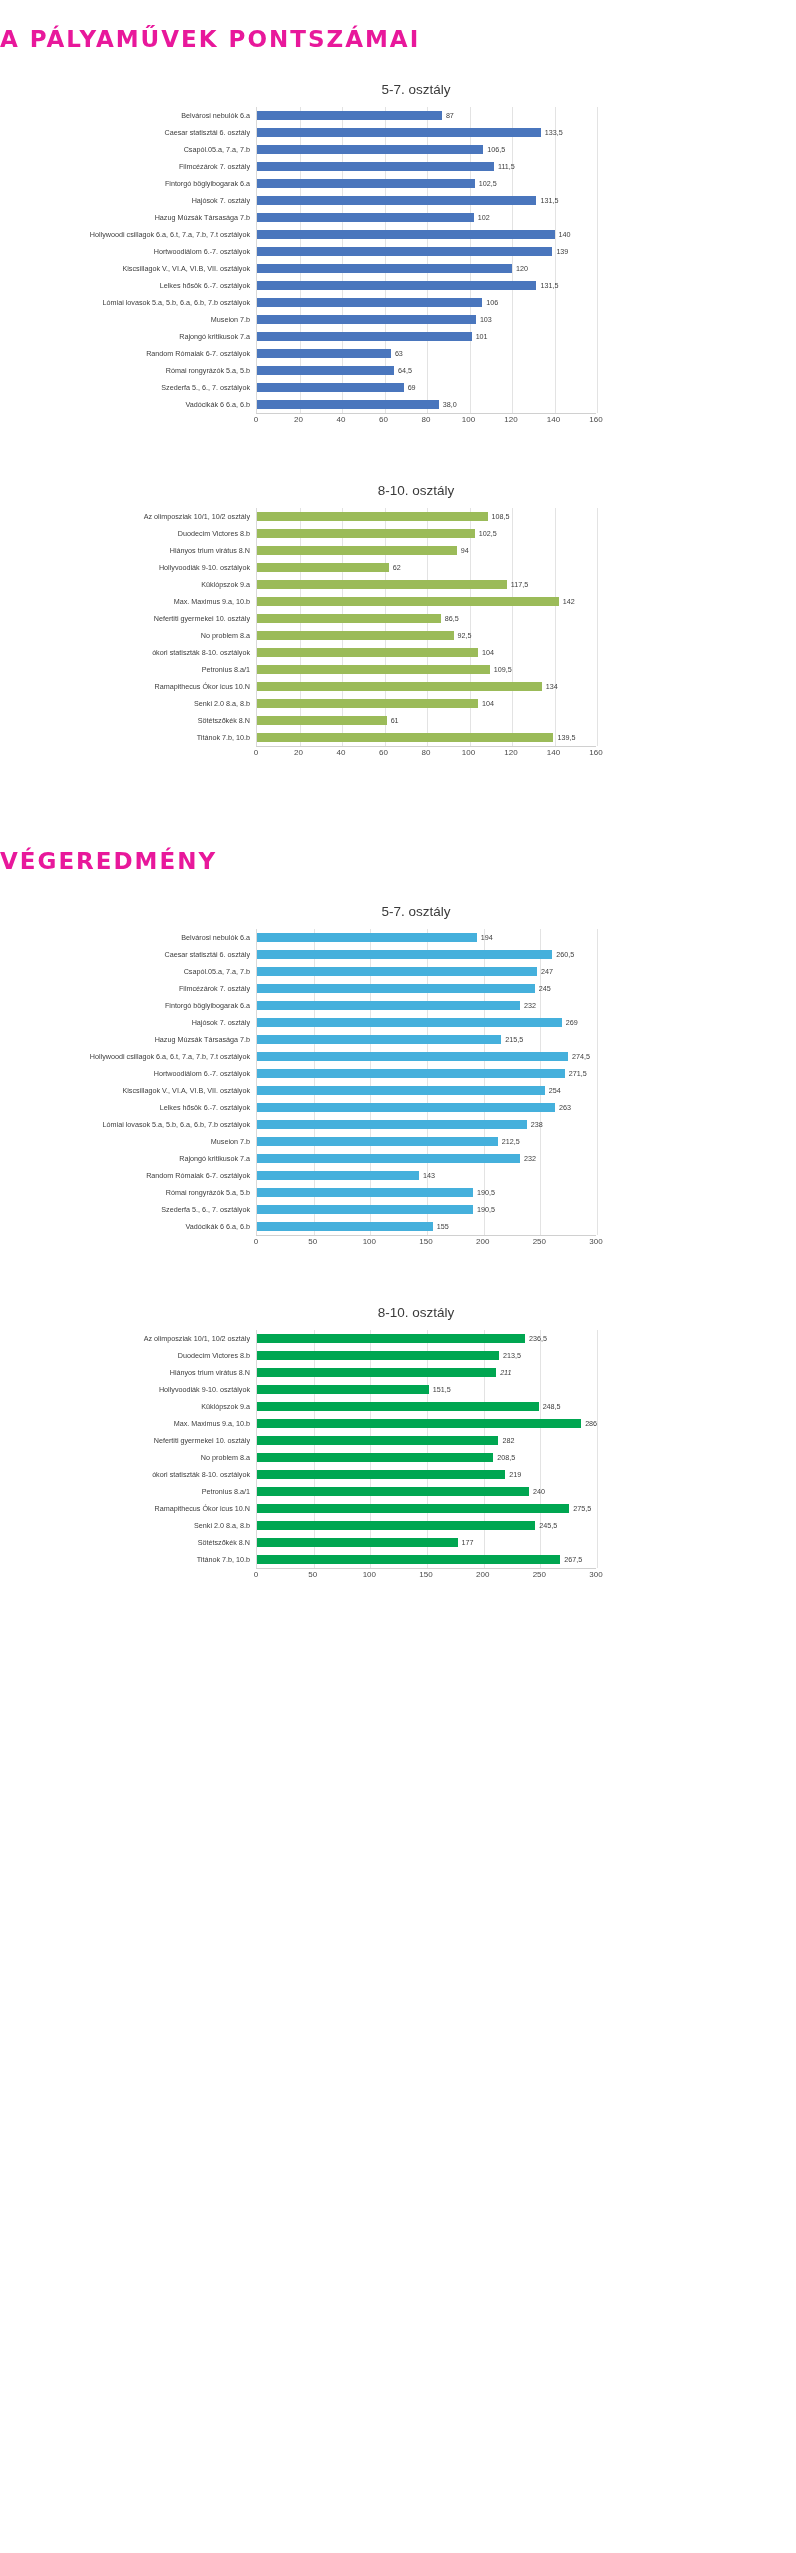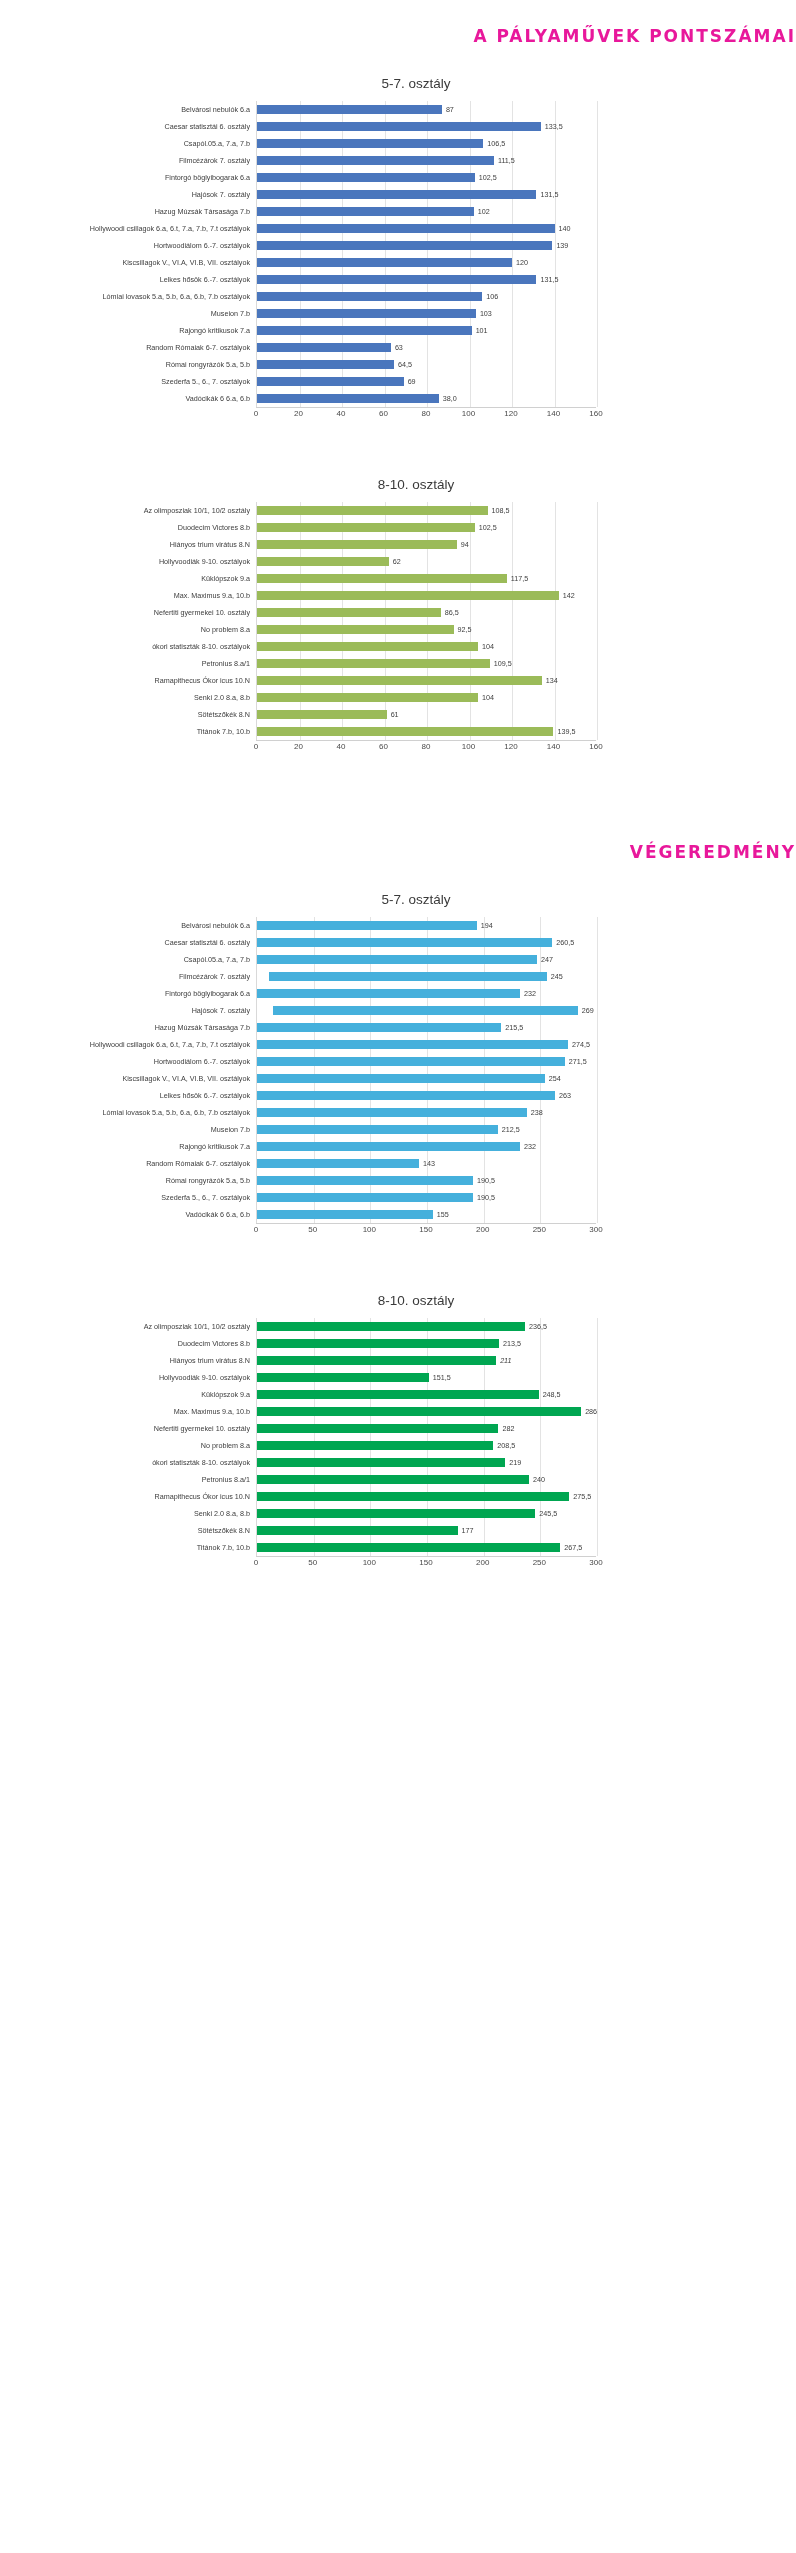--- a/index.html
+++ b/index.html
@@ -11,24 +11,24 @@
   body {
     width: 796px;
     min-height: 2553px;
     position: relative;
   }
   .page {
     width: 796px;
     padding: 0;
   }
   .section-title {
-    text-align: right;
+    text-align: left;
     color: #e8189b;
     font-weight: bold;
-    font-size: 17px;
+    font-size: 23px;
     letter-spacing: 2px;
     font-family: "DejaVu Sans", sans-serif;
   }
   #title-1 { margin-top: 26px; }
   #title-2 { margin-top: 0px; }
   .chart-block { width: 796px; padding-left: 36px; }
   .chart-title {
     text-align: center;
     font-size: 13.5px;
     color: #3a3a3a;
@@ -409,29 +409,29 @@
               <span class="val-label">194</span>
             </div>
             <div class="bar-holder" style="height: 17px; position: relative;">
               <div class="bar" style="width: 295.233px; background: rgb(69, 176, 220);"></div>
               <span class="val-label">260,5</span>
             </div>
             <div class="bar-holder" style="height: 17px; position: relative;">
               <div class="bar" style="width: 279.933px; background: rgb(69, 176, 220);"></div>
               <span class="val-label">247</span>
             </div>
-            <div class="bar-holder" style="height: 17px; position: relative; margin-left: 12px;">
+            <div class="bar-holder" style="height: 17px; position: relative;">
               <div class="bar" style="width: 277.667px; background: rgb(69, 176, 220);"></div>
               <span class="val-label">245</span>
             </div>
             <div class="bar-holder" style="height: 17px; position: relative;">
               <div class="bar" style="width: 262.933px; background: rgb(69, 176, 220);"></div>
               <span class="val-label">232</span>
             </div>
-            <div class="bar-holder" style="height: 17px; position: relative; margin-left: 16px;">
+            <div class="bar-holder" style="height: 17px; position: relative;">
               <div class="bar" style="width: 304.867px; background: rgb(69, 176, 220);"></div>
               <span class="val-label">269</span>
             </div>
             <div class="bar-holder" style="height: 17px; position: relative;">
               <div class="bar" style="width: 244.233px; background: rgb(69, 176, 220);"></div>
               <span class="val-label">215,5</span>
             </div>
             <div class="bar-holder" style="height: 17px; position: relative;">
               <div class="bar" style="width: 311.1px; background: rgb(69, 176, 220);"></div>
               <span class="val-label">274,5</span>

